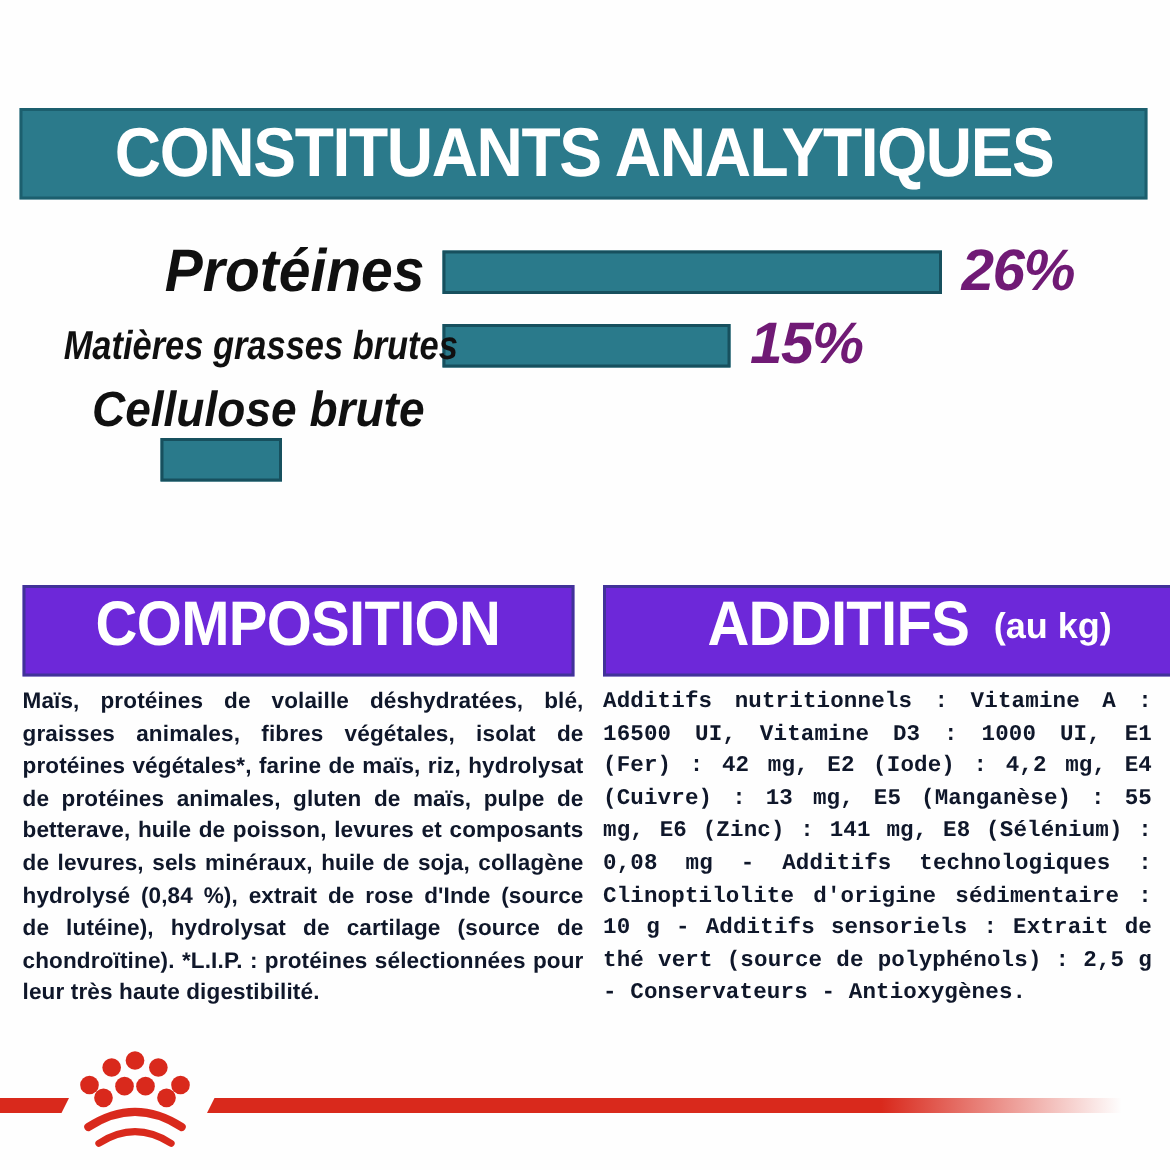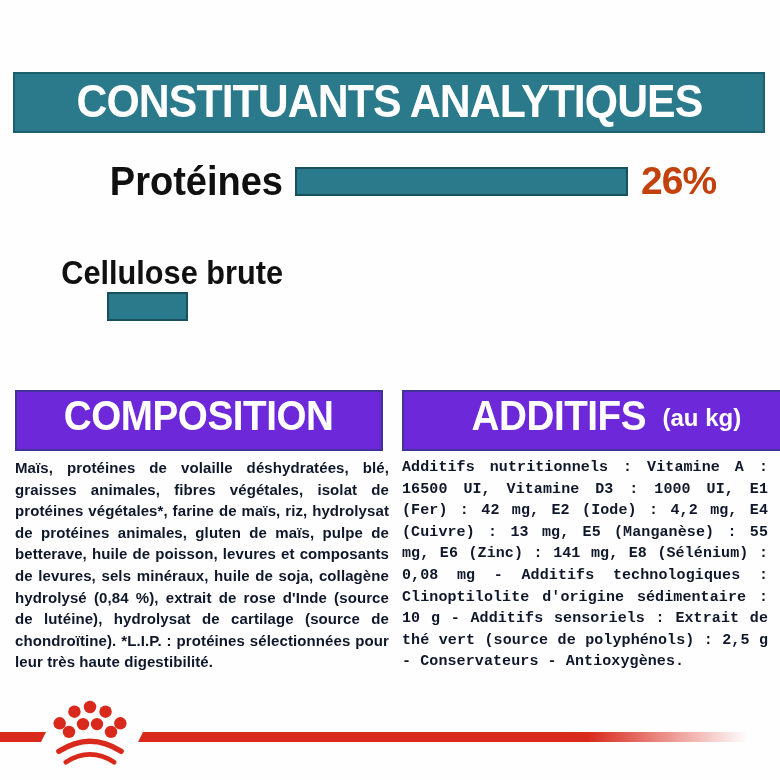--- a/index.html
+++ b/index.html
@@ -11,37 +11,37 @@
   .title-bar{
     position:absolute;left:13px;top:72px;width:752px;height:61px;
     background:#2b7a8b;border:2px solid rgba(12,62,76,.45);box-sizing:border-box;
     display:flex;justify-content:center;
   }
   .title-bar span{
     color:#fff;font-weight:bold;font-size:46px;letter-spacing:-1px;
     transform:scaleX(.93);white-space:nowrap;
   }
   
-  .chart-row{position:absolute;left:0;display:flex;align-items:center;}
+  .chart-row{position:absolute;left:0;display:flex;align-items:center;font-style:italic;}
   .row1{top:160px;height:42px;}
   .row2{top:210px;height:40px;}
   .row3{top:254px;height:40px;flex-direction:column;}
   .chart-label{
     width:283px;text-align:right;font-weight:bold;color:#101010;
     transform-origin:100% 50%;white-space:nowrap;display:block;
   }
   .l1{font-size:40px;transform:scaleX(.95);}
   .l2{font-size:27px;transform:scaleX(.85);}
   .l3{font-size:33px;transform:scaleX(.93);}
   .bar-fill{
     height:29px;margin-left:12px;background:#2a7a8b;
     border:2px solid #17505e;box-sizing:border-box;flex:none;
   }
   .chart-value{
-    margin-left:13px;font-weight:bold;font-size:39px;color:#c2410c;
+    margin-left:13px;font-weight:bold;font-size:39px;color:#701a75;
     letter-spacing:-1px;white-space:nowrap;
   }
   
   .sec-header{
     position:absolute;top:390px;height:61px;background:#6d28d9;
     border:2px solid rgba(12,62,76,.45);box-sizing:border-box;
     display:flex;justify-content:center;
   }
   .sec-header .big{
     color:#fff;font-weight:bold;font-size:42px;letter-spacing:-.5px;
@@ -79,20 +79,25 @@
 
   <div class="title-bar">
     <span>CONSTITUANTS ANALYTIQUES</span>
   </div>
 
   <div class="chart-row row1">
     <span class="chart-label l1">Protéines</span>
     <div class="bar-fill" style="width: 333px;"></div>
     <span class="chart-value">26%</span>
   </div>
+  <div class="chart-row row2">
+    <span class="chart-label l2">Matières grasses brutes</span>
+    <div class="bar-fill" style="width: 192px;"></div>
+    <span class="chart-value">15%</span>
+  </div>
   <div class="chart-row row3">
     <span class="chart-label l3">Cellulose brute</span>
     <div class="bar-fill" style="width: 81px;"></div>
   </div>
 
   <div class="sec-header comp-header">
     <span class="big">COMPOSITION</span>
   </div>
   <div class="body-text comp-body">Maïs, protéines de volaille déshydratées, blé, graisses animales, fibres végétales, isolat de protéines végétales*, farine de maïs, riz, hydrolysat de protéines animales, gluten de maïs, pulpe de betterave, huile de poisson, levures et composants de levures, sels minéraux, huile de soja, collagène hydrolysé (0,84 %), extrait de rose d'Inde (source de lutéine), hydrolysat de cartilage (source de chondroïtine). *L.I.P. : protéines sélectionnées pour leur très haute digestibilité.</div>
 

